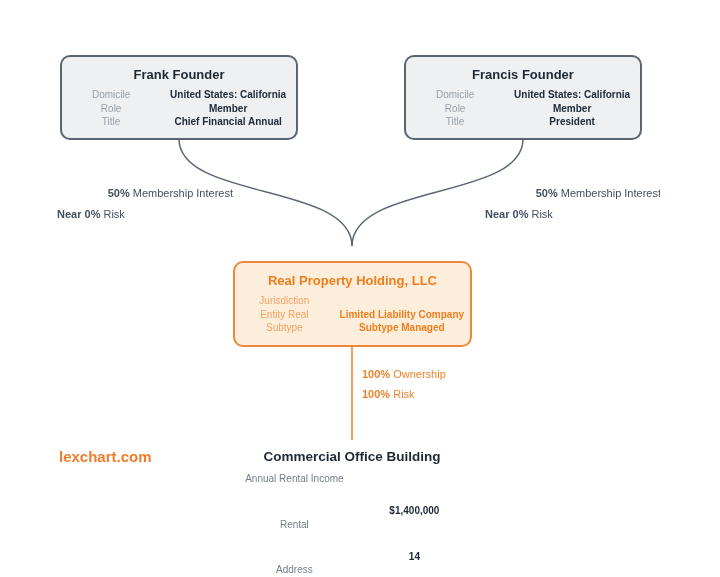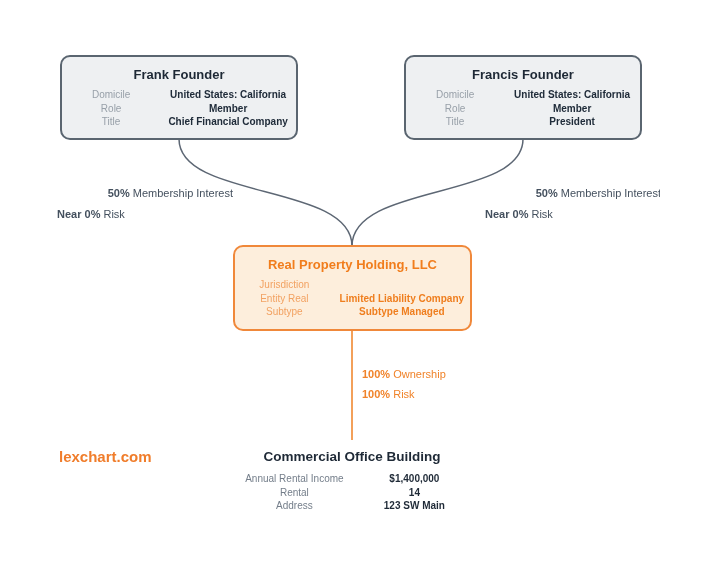--- a/index.html
+++ b/index.html
@@ -7,21 +7,21 @@
     position:relative; width:660px; height:577px; background:#ffffff;
     font-family:"Liberation Sans","DejaVu Sans",sans-serif; overflow:hidden;
   }
   #edge-layer { position:absolute; left:0; top:0; width:720px; height:577px; }
 
   .node { position:absolute; box-sizing:border-box; border-radius:10px; }
   .node.gray   { background:#eef0f2; border:2px solid #5a6570; }
   .node.orange { background:#fdeedc; border:2px solid #f0883a; }
   #node-frank   { left:60px;  top:55px;  width:238px; height:85px; }
   #node-francis { left:404px; top:55px;  width:238px; height:85px; }
-  #node-holding { left:233px; top:245px; width:239px; height:86px; }
+  #node-holding { left:233px; top:261px; width:239px; height:86px; }
 
   .node-title { text-align:center; font-weight:bold; font-size:13px; line-height:16px; padding-top:10px; }
   .gray   .node-title { color:#1d2835; }
   .orange .node-title { color:#f17d1c; }
 
   .rows { margin-top:5px; }
   .row { display:flex; font-size:10px; line-height:13.5px; }
   .row .k { width:42%; text-align:center; }
   .row .v { width:58%; text-align:center; font-weight:bold; }
   .gray   .k { color:#98a0a9; }
@@ -37,21 +37,21 @@
   .edge-label b, .own-label b { font-weight:bold; }
 
   .own-label { position:absolute; left:362px; top:364px; font-size:11px; line-height:20px; color:#f0832a; }
 
   #watermark { position:absolute; left:59px; top:448px; font-size:15px; font-weight:bold; color:#f07d2b; }
 
   #asset-section { position:absolute; left:232px; top:447px; width:240px; }
   #asset-section .asset-title { text-align:center; font-weight:bold; font-size:13.5px; line-height:20px; color:#1e2936; margin-bottom:3px; }
   #asset-section .row { font-size:10px; line-height:13.5px; }
   #asset-section .k { width:52%; text-align:center; color:#747e8a; }
-  #asset-section .v { width:48%; text-align:center; font-weight:bold; color:#1f2a37; }
+  #asset-section .v { width:48%; text-align:center; font-weight:bold; color:#1f2a37;margin-top:32px; }
 </style>
 </head>
 <body>
 
 <div id="canvas">
 
   <svg id="edge-layer" viewBox="0 0 720 577" xmlns="http://www.w3.org/2000/svg">
     <path d="M 179 139 C 179 200, 352 183, 352 246" fill="none" stroke="#5d6774" stroke-width="1.5"></path>
     <path d="M 523 139 C 523 200, 352 183, 352 246" fill="none" stroke="#5d6774" stroke-width="1.5"></path>
     <path d="M 352 331 L 352 440" fill="none" stroke="#ef8023" stroke-width="1.5"></path>
@@ -63,21 +63,21 @@
       <div class="row">
         <span class="k">Domicile</span>
         <span class="v">United States: California</span>
       </div>
       <div class="row">
         <span class="k">Role</span>
         <span class="v">Member</span>
       </div>
       <div class="row">
         <span class="k">Title</span>
-        <span class="v">Chief Financial Company</span>
+        <span class="v">Chief Financial Annual</span>
       </div>
     </div>
   </div>
 
   <div class="node gray" id="node-francis">
     <div class="node-title">Francis Founder</div>
     <div class="rows">
       <div class="row">
         <span class="k">Domicile</span>
         <span class="v">United States: California</span>

